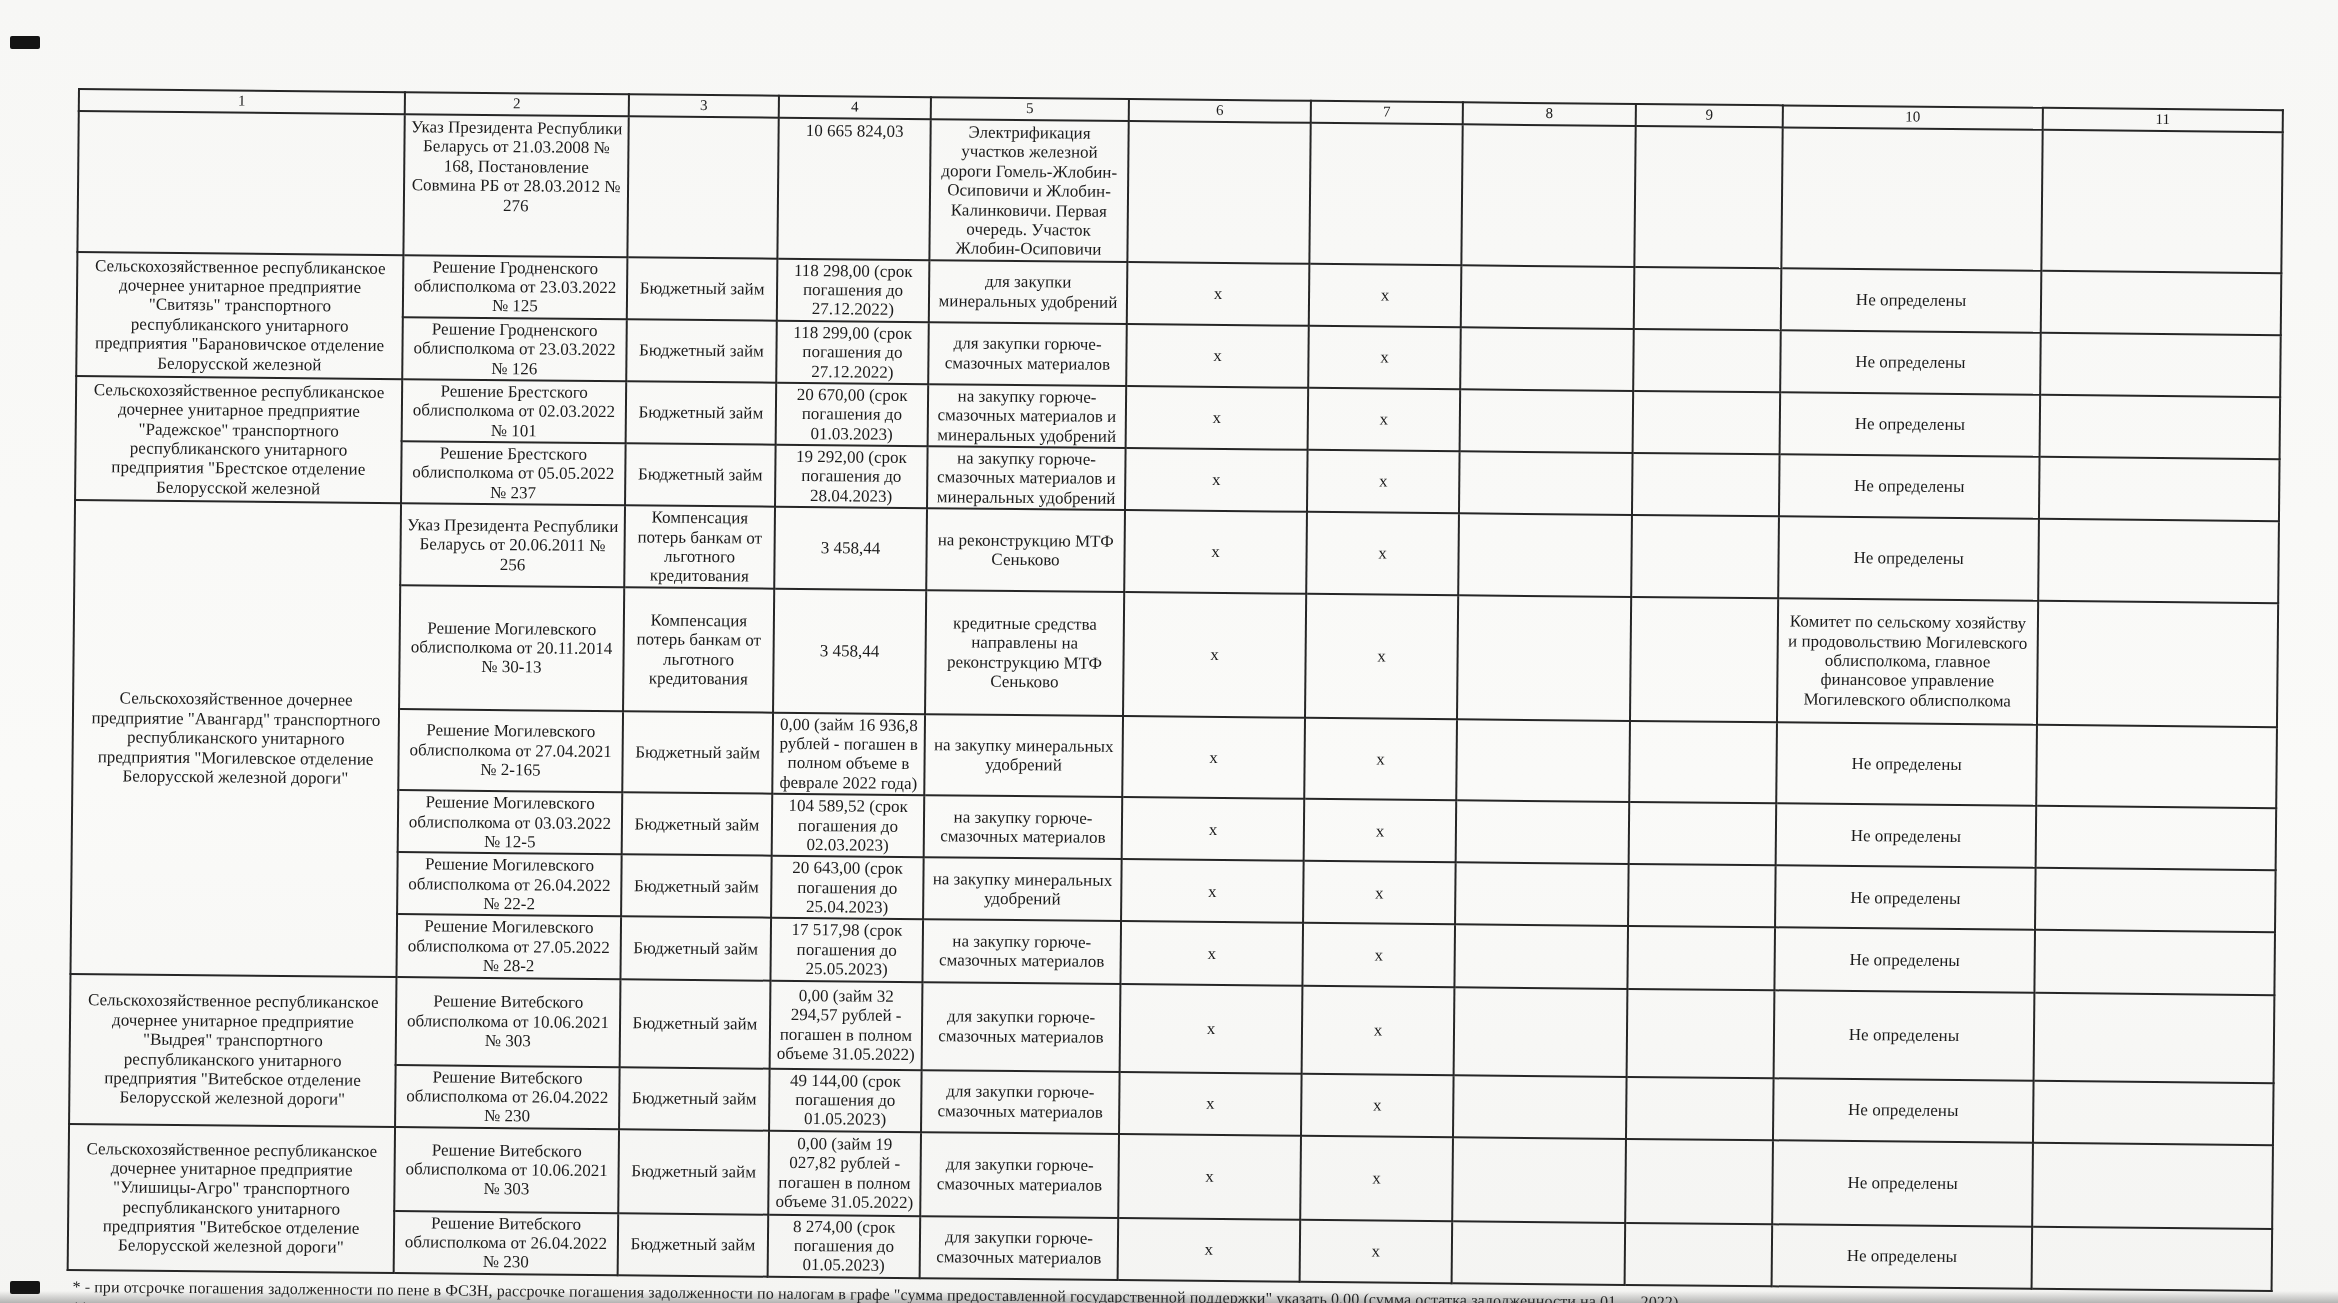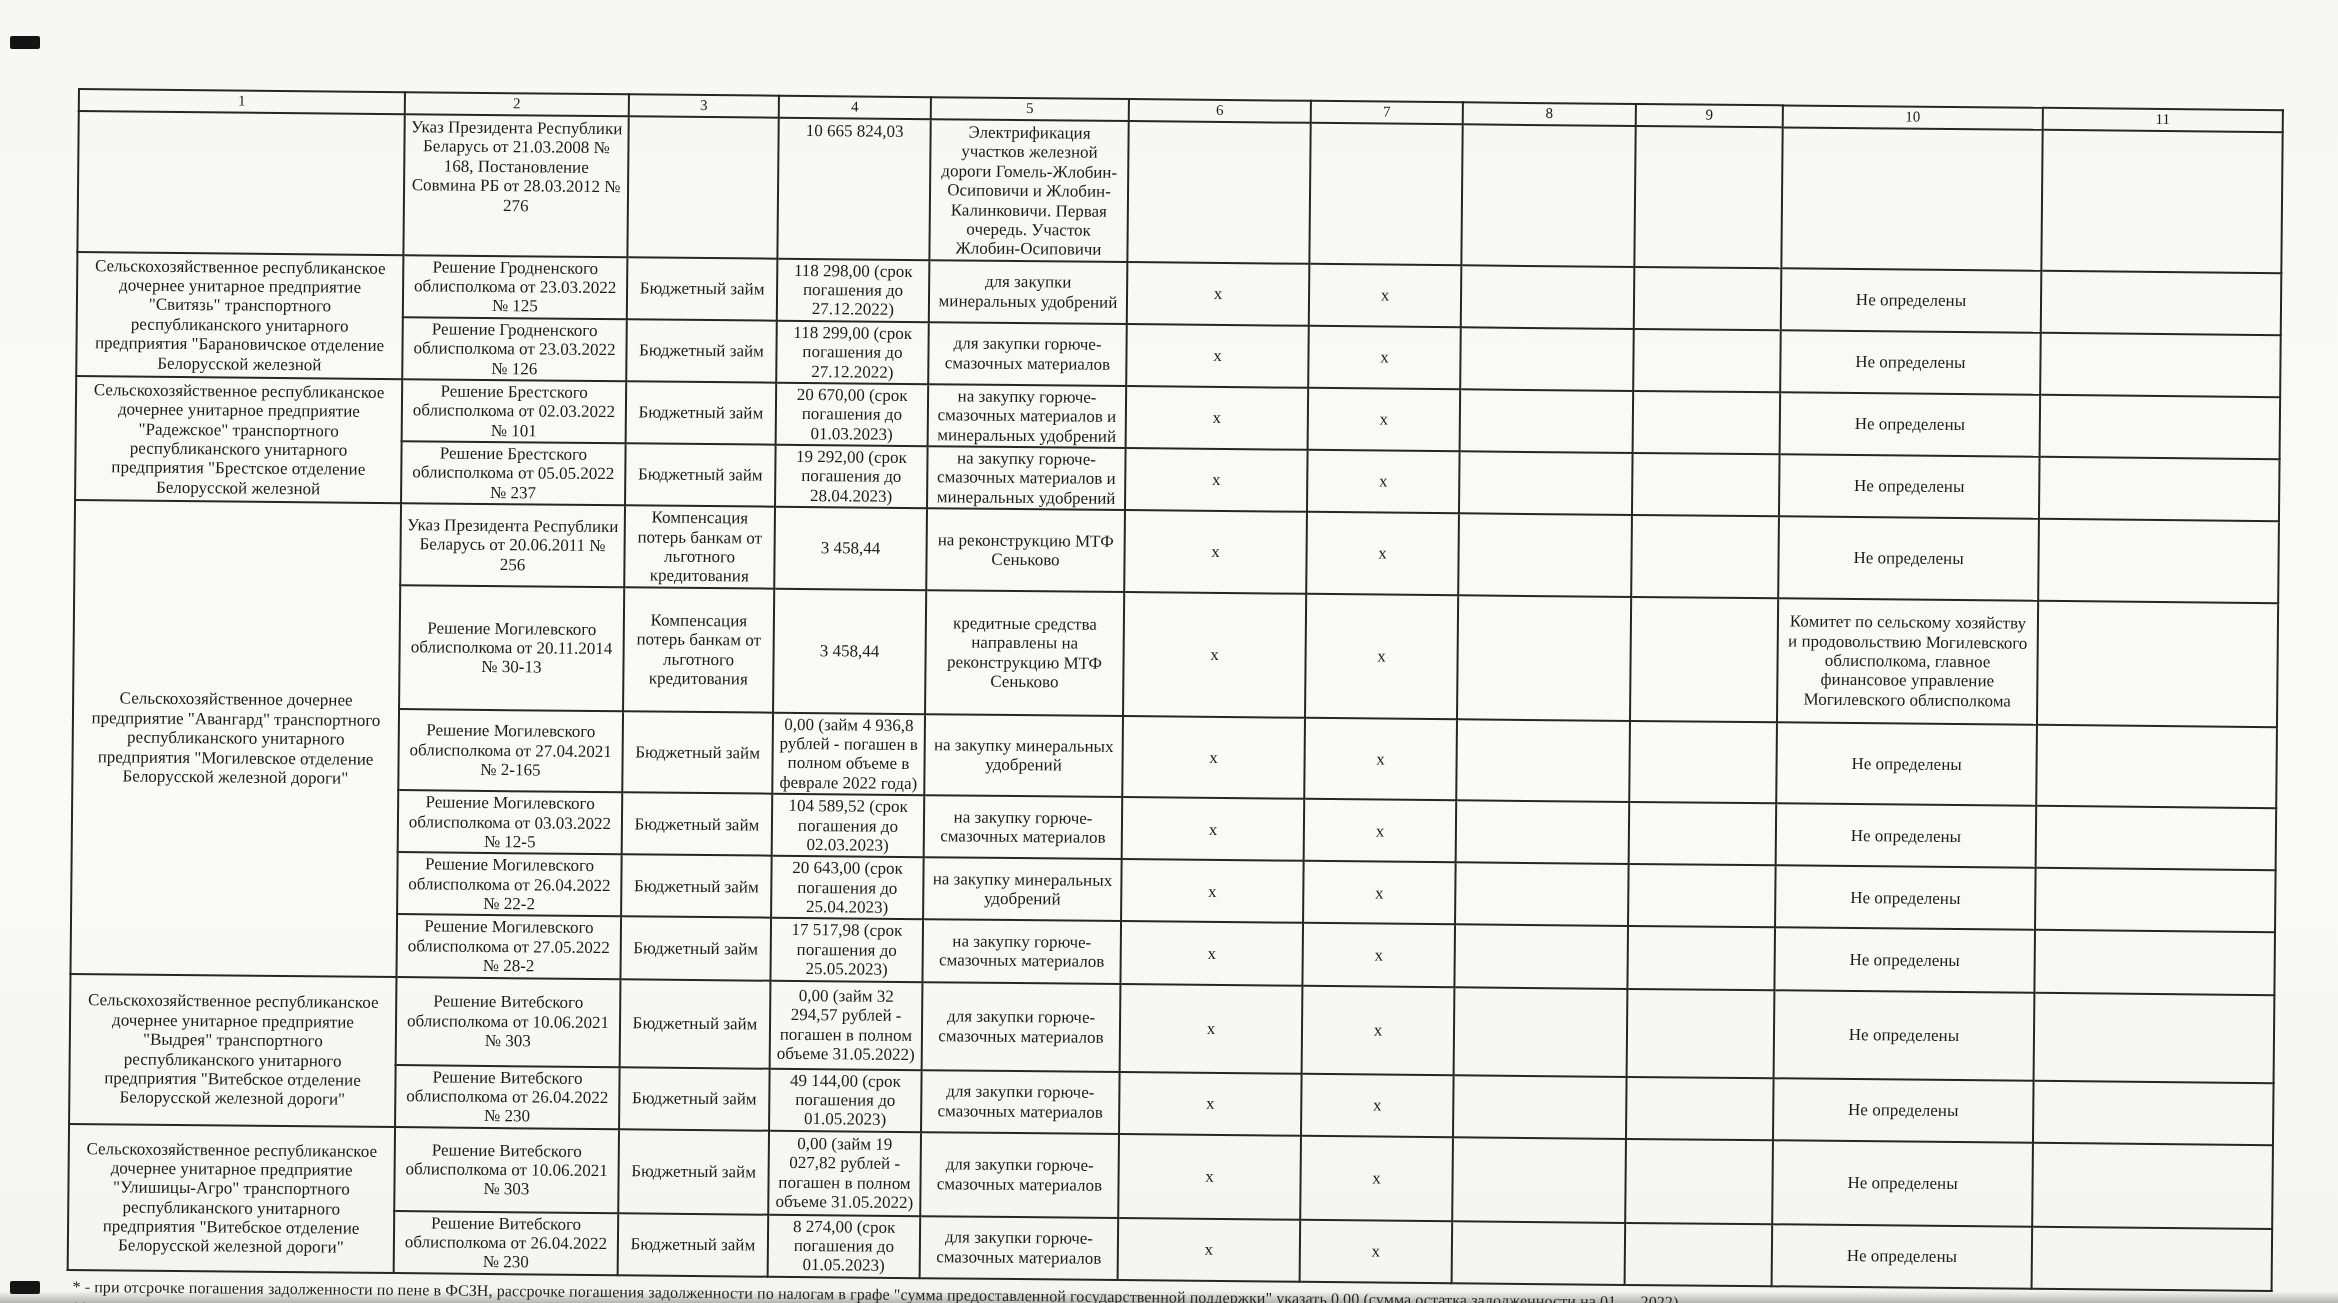--- a/index.html
+++ b/index.html
@@ -165,21 +165,21 @@
         <td class="xmark">x</td>
         <td class="xmark">x</td>
         <td></td>
         <td></td>
         <td>Комитет по сельскому хозяйству и продовольствию Могилевского облисполкома, главное финансовое управление Могилевского облисполкома</td>
         <td></td>
       </tr>
       <tr style="height:80px">
         <td>Решение Могилевского облисполкома от 27.04.2021 № 2-165</td>
         <td class="c3">Бюджетный займ</td>
-        <td>0,00 (займ 4 936,8 рублей - погашен в полном объеме в феврале 2022 года)</td>
+        <td>0,00 (займ 16 936,8 рублей - погашен в полном объеме в феврале 2022 года)</td>
         <td>на закупку минеральных удобрений</td>
         <td class="xmark">x</td>
         <td class="xmark">x</td>
         <td></td>
         <td></td>
         <td>Не определены</td>
         <td></td>
       </tr>
       <tr style="height:60px">
         <td>Решение Могилевского облисполкома от 03.03.2022 № 12-5</td>

